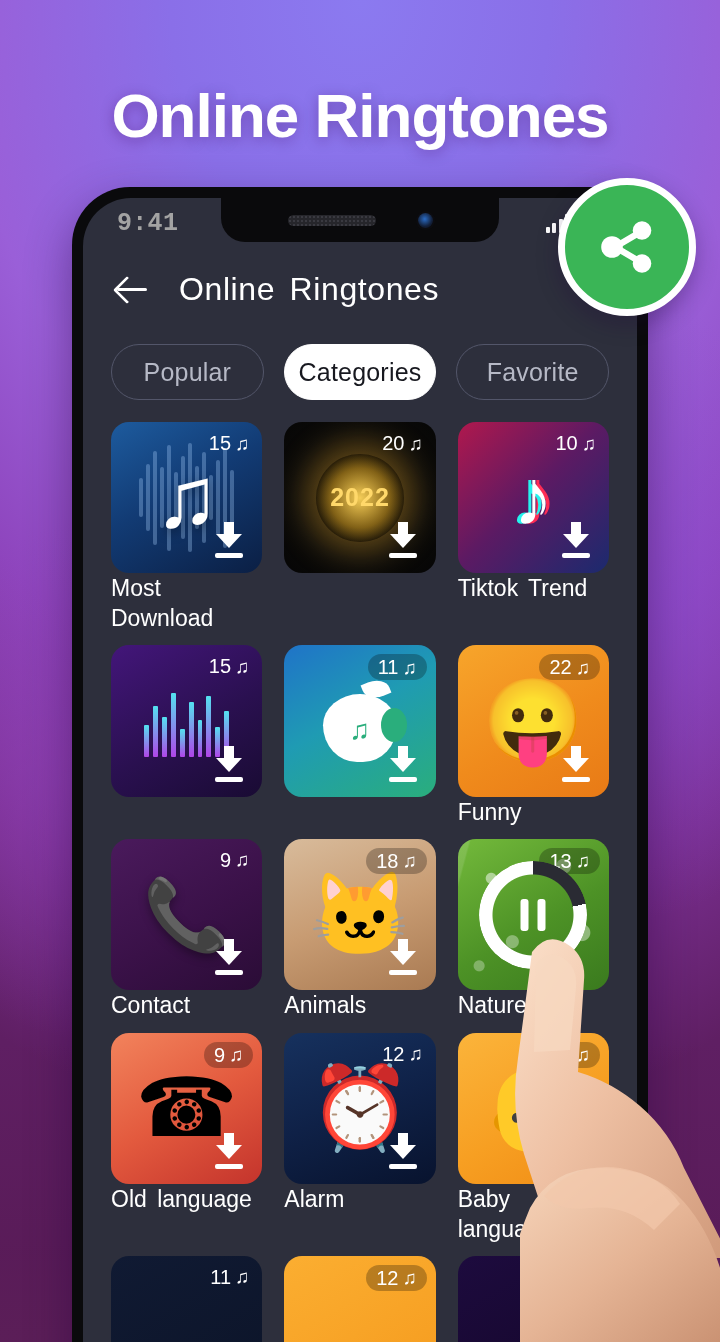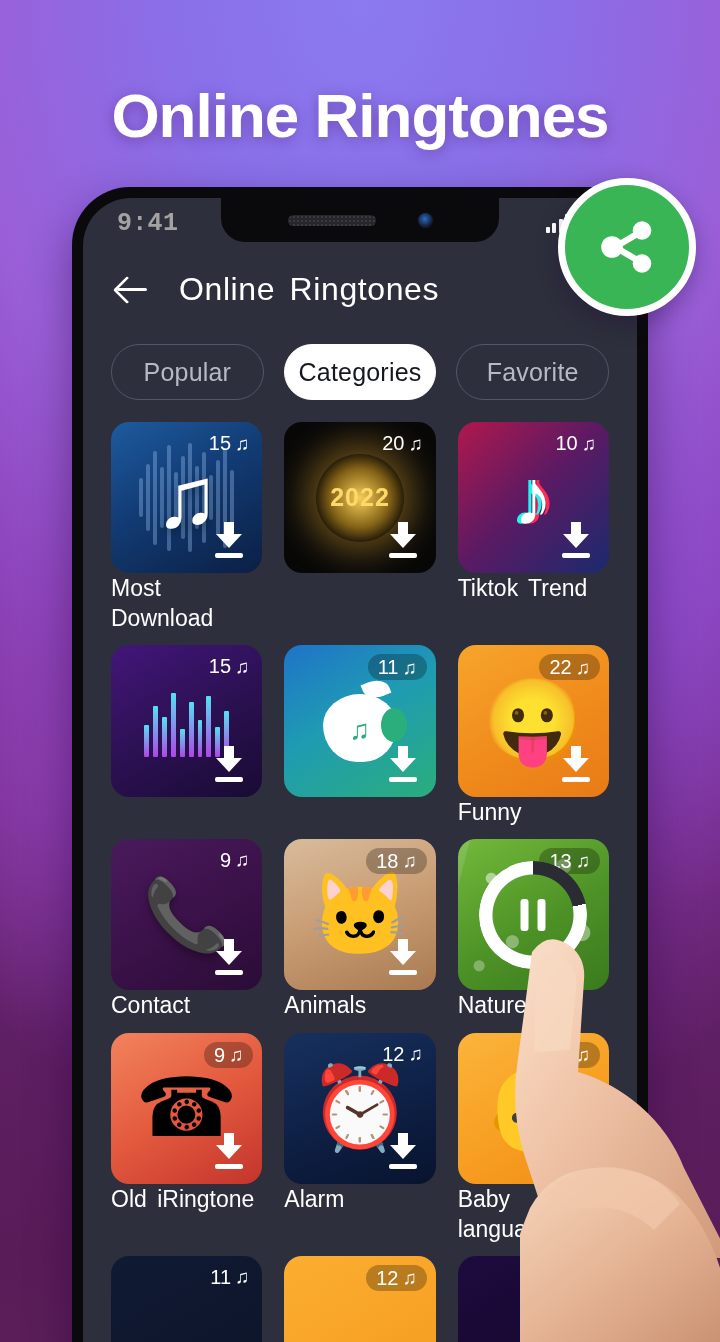--- a/index.html
+++ b/index.html
@@ -422,21 +422,21 @@
           <div class="badge shade">
             <span>9</span>
             <span class="note">♫</span>
           </div>
           <div class="dl">
               <span class="shaft"></span>
               <span class="head"></span>
               <span class="bar"></span>
             </div>
         </div>
-        <div class="label">Old  iRingtone</div>
+        <div class="label">Old  language</div>
       </div>
 
       <div class="cell">
         <div class="tile">
           <div class="art t-alarm">
             <div class="motif">
                 <span class="emoji">⏰</span>
               </div>
           </div>
           <div class="badge plain">

